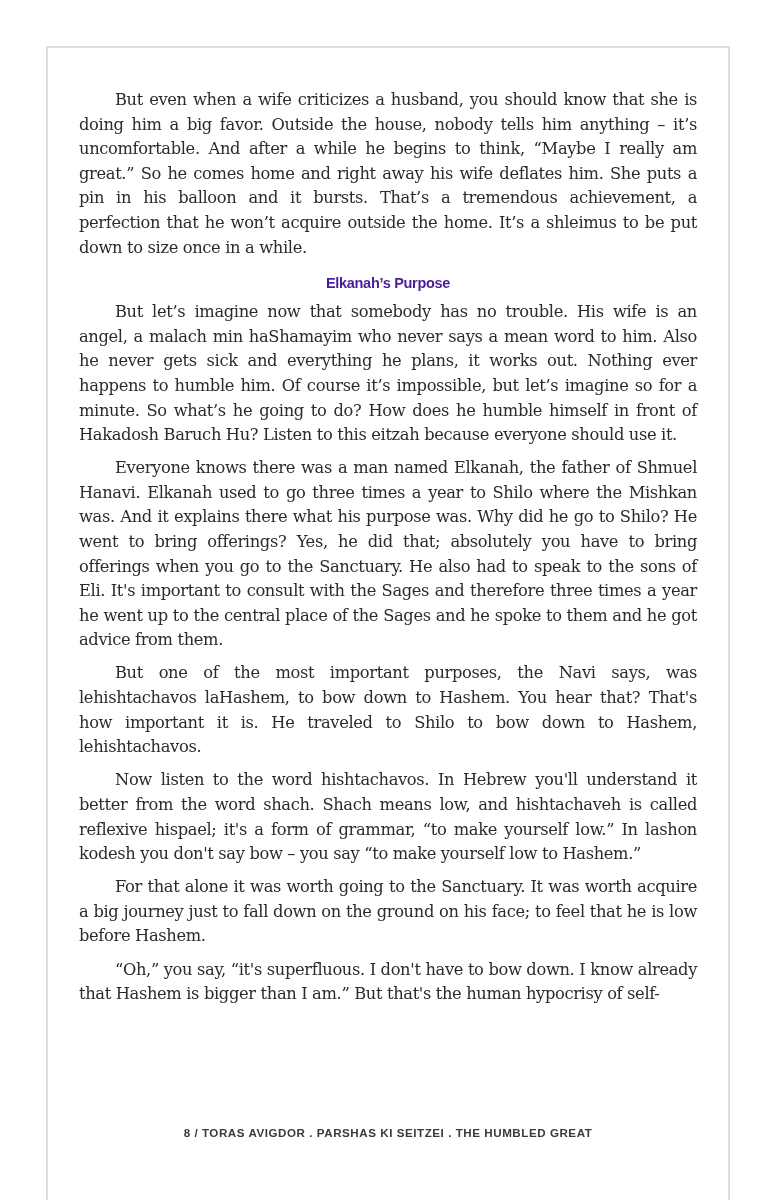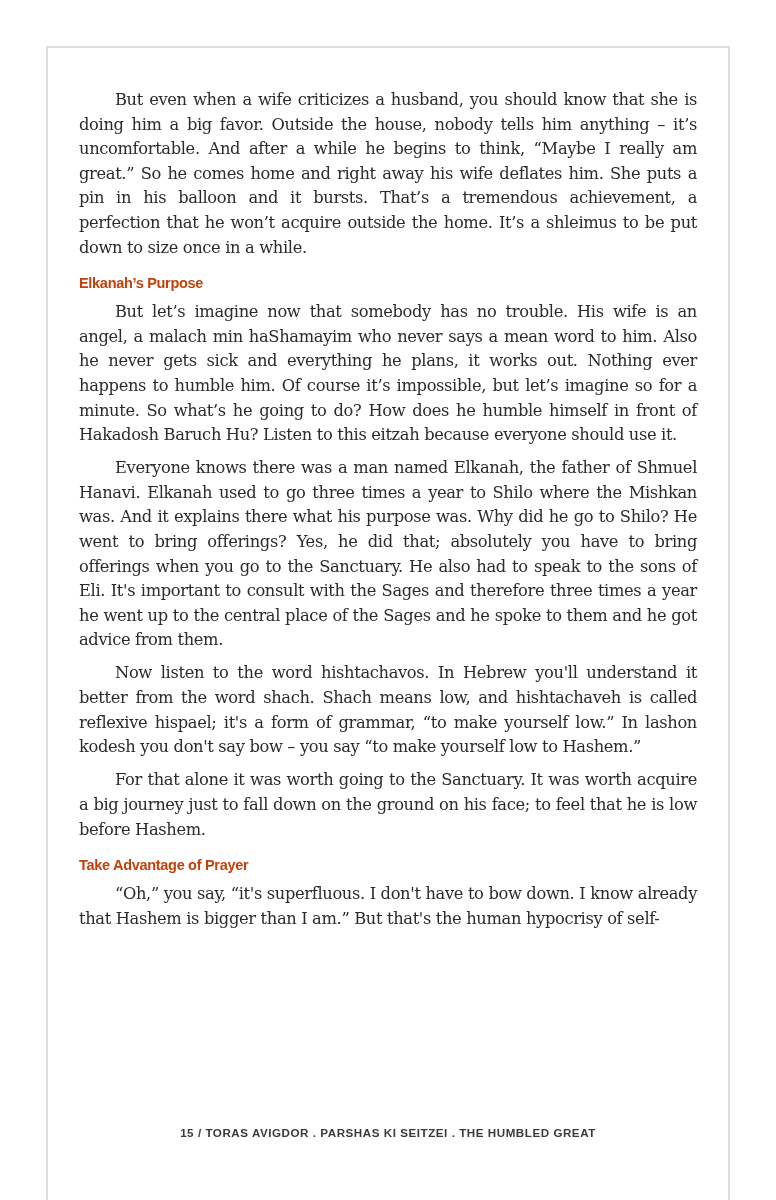--- a/index.html
+++ b/index.html
@@ -41,22 +41,23 @@
       hyphens: none;
     }
     .content p.no-indent {
       text-indent: 0;
     }
     .content h2 {
       font-family: "Liberation Sans", "DejaVu Sans", sans-serif;
       font-weight: bold;
       font-size: 14.5px;
       line-height: 20px;
+      text-align: center;
       margin: 13px 0 7px 0;
-      color: #c2410c;
+      color: #4c1d95;
       letter-spacing: -0.3px;
     }
     .footer {
       position: absolute;
       left: 79px;
       width: 618px;
       top: 1126px;
       text-align: center;
       font-family: "Liberation Sans", "DejaVu Sans", sans-serif;
       font-weight: bold;
@@ -70,21 +71,21 @@
 
 <div class="page-frame"></div>
 
 <div class="content">
   <p>But even when a wife criticizes a husband, you should know that she is doing him a big favor. Outside the house, nobody tells him anything – it’s uncomfortable. And after a while he begins to think, “Maybe I really am great.” So he comes home and right away his wife deflates him. She puts a pin in his balloon and it bursts. That’s a tremendous achievement, a perfection that he won’t acquire outside the home. It’s a shleimus to be put down to size once in a while.</p>
 
   <h2>Elkanah’s Purpose</h2>
 
   <p>But let’s imagine now that somebody has no trouble. His wife is an angel, a malach min haShamayim who never says a mean word to him. Also he never gets sick and everything he plans, it works out. Nothing ever happens to humble him. Of course it’s impossible, but let’s imagine so for a minute. So what’s he going to do? How does he humble himself in front of Hakadosh Baruch Hu? Listen to this eitzah because everyone should use it.</p>
   <p>Everyone knows there was a man named Elkanah, the father of Shmuel Hanavi. Elkanah used to go three times a year to Shilo where the Mishkan was. And it explains there what his purpose was. Why did he go to Shilo? He went to bring offerings? Yes, he did that; absolutely you have to bring offerings when you go to the Sanctuary. He also had to speak to the sons of Eli. It's important to consult with the Sages and therefore three times a year he went up to the central place of the Sages and he spoke to them and he got advice from them.</p>
+  <p>But one of the most important purposes, the Navi says, was lehishtachavos laHashem, to bow down to Hashem. You hear that? That's how important it is. He traveled to Shilo to bow down to Hashem, lehishtachavos.</p>
   <p>Now listen to the word hishtachavos. In Hebrew you'll understand it better from the word shach. Shach means low, and hishtachaveh is called reflexive hispael; it's a form of grammar, “to make yourself low.” In lashon kodesh you don't say bow – you say “to make yourself low to Hashem.”</p>
   <p>For that alone it was worth going to the Sanctuary. It was worth acquire a big journey just to fall down on the ground on his face; to feel that he is low before Hashem.</p>
 
-  <h2>Take Advantage of Prayer</h2>
 
   <p>“Oh,” you say, “it's superfluous. I don't have to bow down. I know already that Hashem is bigger than I am.” But that's the human hypocrisy of self-</p>
 </div>
 
-<div class="footer">15 / TORAS AVIGDOR . PARSHAS KI SEITZEI . THE HUMBLED GREAT</div>
+<div class="footer">8 / TORAS AVIGDOR . PARSHAS KI SEITZEI . THE HUMBLED GREAT</div>
 
 </body></html>

